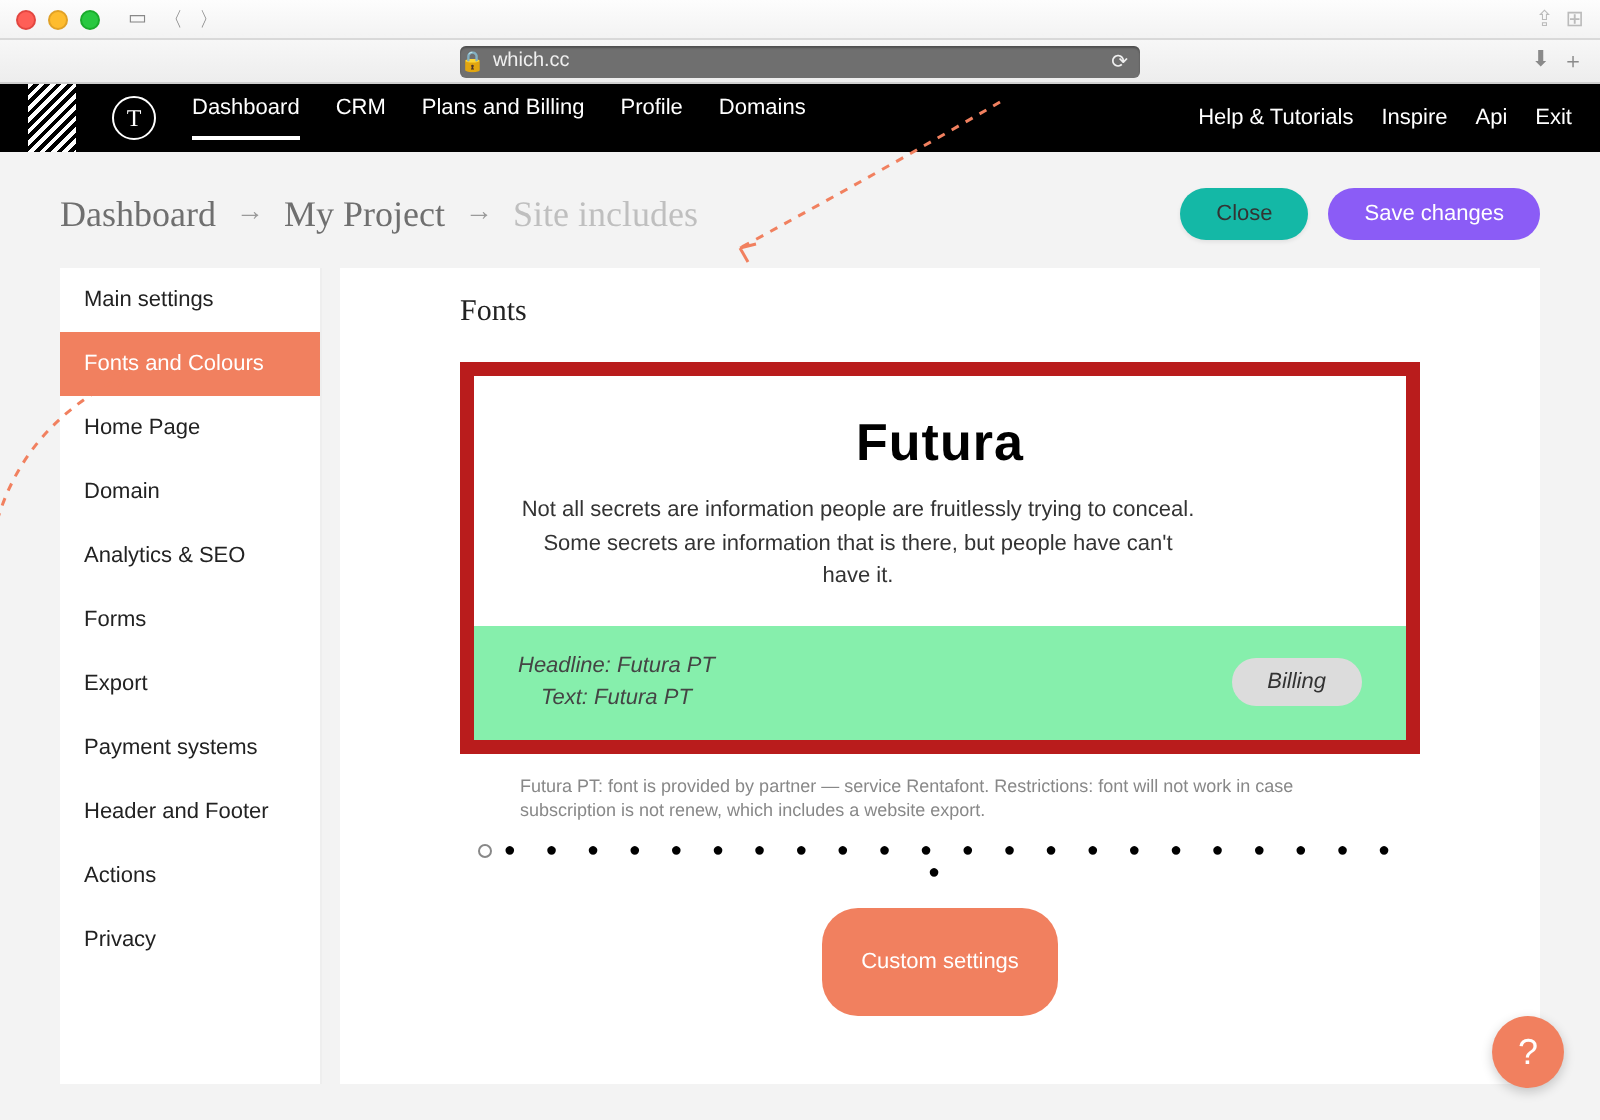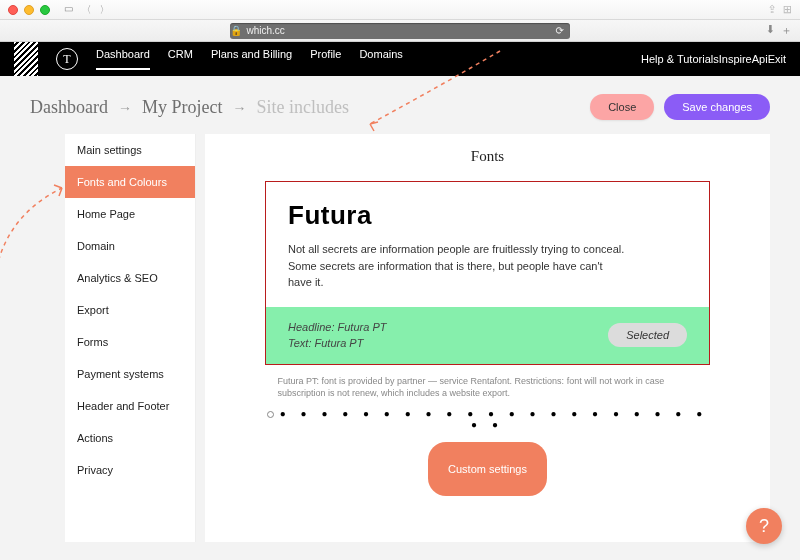--- a/index.html
+++ b/index.html
@@ -13,39 +13,39 @@
 
   .url-bar { height:22px; background:linear-gradient(#f7f7f7,#ededed); border-bottom:1px solid #d0d0d0; display:flex; align-items:center; justify-content:center; position:relative; }
   .url-capsule { width:340px; height:16px; background:#6f6f6f; border-radius:3px; display:flex; align-items:center; justify-content:center; color:#f0f0f0; font-size:10px; gap:4px; box-shadow:inset 0 1px 1px rgba(0,0,0,.3);}
   .url-right{position:absolute; right:8px; color:#8a8a8a; display:flex; gap:6px; font-size:11px;}
 
   .topnav { height:34px; background:#000; display:flex; align-items:center; color:#fff; font-size:11px; padding:0 14px; gap:18px;}
   .zigzag{ width:24px; height:34px; background:repeating-linear-gradient(135deg,#fff 0 2px,#000 2px 4px);}
   .t-logo{ width:22px;height:22px;border:1.5px solid #fff;border-radius:50%; display:flex;align-items:center;justify-content:center;font-size:12px;font-family:Georgia,serif;}
   .nav-links{display:flex; gap:18px;}
   .nav-links span.active{ padding-bottom:8px; border-bottom:2px solid #fff;}
-  .nav-right{margin-left:auto; display:flex; gap:0;}
+  .nav-right{margin-left:auto; display:flex; gap:14px;}
 
   .page { background:#f3f3f3; height:484px; position:relative;}
   .breadcrumb-row { display:flex; align-items:center; padding:18px 30px 14px 30px; }
   .breadcrumb{ font-family: Georgia, 'Times New Roman', serif; color:#6f6f6f; font-size:18px; display:flex; gap:10px; align-items:center;}
   .breadcrumb .sep{ color:#9a9a9a; font-size:14px;}
   .breadcrumb .muted{ color:#bfbfbf;}
   .bc-actions{ margin-left:auto; display:flex; gap:10px;}
-  .btn-white{ background:#fca5a5; border-radius:18px; padding:7px 18px; font-size:11px; color:#333; box-shadow:0 1px 2px rgba(0,0,0,.08); cursor:pointer;}
+  .btn-white{ background:#14b8a6; border-radius:18px; padding:7px 18px; font-size:11px; color:#333; box-shadow:0 1px 2px rgba(0,0,0,.08); cursor:pointer;}
   .btn-orange{ background:#8b5cf6; color:#fff; border-radius:18px; padding:7px 18px; font-size:11px; cursor:pointer;}
 
-  .workspace{ display:flex; padding:0 30px; gap:0;margin-left:35px;}
+  .workspace{ display:flex; padding:0 30px; gap:0;}
   .sidebar{ width:130px; background:#fff; display:flex; flex-direction:column; font-size:11px; color:#222; box-shadow:1px 0 0 #eee;}
   .sidebar .item{ padding:10px 12px; cursor:pointer;}
   .sidebar .item.active{ background:#f1805f; color:#fff;}
 
   .panel{ flex:1; background:#fff; padding:14px 60px 14px 60px; position:relative; margin-left:10px; height:408px; overflow:hidden;}
-  .panel h2{ text-align:center; font-family: Georgia, serif; font-weight:normal; font-size:15px; margin-bottom:16px; color:#222;}
-  .font-card{ border:1px solid #b91c1c;}
+  .panel h2{ font-family: Georgia, serif; font-weight:normal; font-size:15px; margin-bottom:16px; color:#222;}
+  .font-card{ border:7px solid #b91c1c;text-align:center;}
   .font-card-top{ padding:18px 22px 16px 22px;}
   .font-title{ font-size:26px; font-weight:800; font-family: 'Futura','Century Gothic', Arial, sans-serif; letter-spacing:0.5px; margin-bottom:10px;}
   .font-desc{ font-size:11px; line-height:1.5; color:#333; max-width:340px;}
   .font-card-bottom{ background:#86efac; padding:12px 22px; display:flex; align-items:center;font-style:italic;}
   .font-meta{ font-size:11px; color:#444; line-height:1.5;}
   .selected-badge{ margin-left:auto; background:#dcdcdc; border-radius:14px; padding:6px 18px; font-size:11px; color:#333;}
   .footnote{ font-size:9px; color:#888; text-align:left; margin:10px auto 8px auto; max-width:420px; line-height:1.4;}
   .dots{ text-align:center; letter-spacing:6px; color:#000; font-size:10px; margin-bottom:12px;}
   .dots .open{ display:inline-block; width:7px;height:7px;border:1px solid #888;border-radius:50%; vertical-align:middle; margin-right:6px;}
   .custom-btn{ display:block; margin:0 auto; background:#f1805f; color:#fff; border-radius:18px; padding:21px 20px; font-size:11px; width:fit-content; cursor:pointer;}
@@ -119,41 +119,41 @@
     </div>
   </div>
 
   <div class="workspace">
     <div class="sidebar">
       <div class="item">Main settings</div>
       <div class="item active">Fonts and Colours</div>
       <div class="item">Home Page</div>
       <div class="item">Domain</div>
       <div class="item">Analytics &amp; SEO</div>
+      <div class="item">Forms</div>
       <div class="item">Export</div>
-      <div class="item">Forms</div>
       <div class="item">Payment systems</div>
       <div class="item">Header and Footer</div>
       <div class="item">Actions</div>
       <div class="item">Privacy</div>
     </div>
 
     <div class="panel">
       <h2>Fonts</h2>
       <div class="font-card">
         <div class="font-card-top">
           <div class="font-title">Futura</div>
           <div class="font-desc">Not all secrets are information people are fruitlessly trying to conceal. Some secrets are information that is there, but people have can't have it.</div>
         </div>
         <div class="font-card-bottom">
           <div class="font-meta">
             <div>Headline: Futura PT</div>
             <div>Text: Futura PT</div>
           </div>
-          <div class="selected-badge">Selected</div>
+          <div class="selected-badge">Billing</div>
         </div>
       </div>
       <div class="footnote">Futura PT: font is provided by partner — service Rentafont. Restrictions: font will not work in case subscription is not renew, which includes a website export.</div>
       <div class="dots"><span class="open"></span>● ● ● ● ● ● ● ● ● ● ● ● ● ● ● ● ● ● ● ● ● ● ●</div>
       <div class="custom-btn">Custom settings</div>
     </div>
   </div>
 
   <div class="help-fab">
       <span>?</span>

